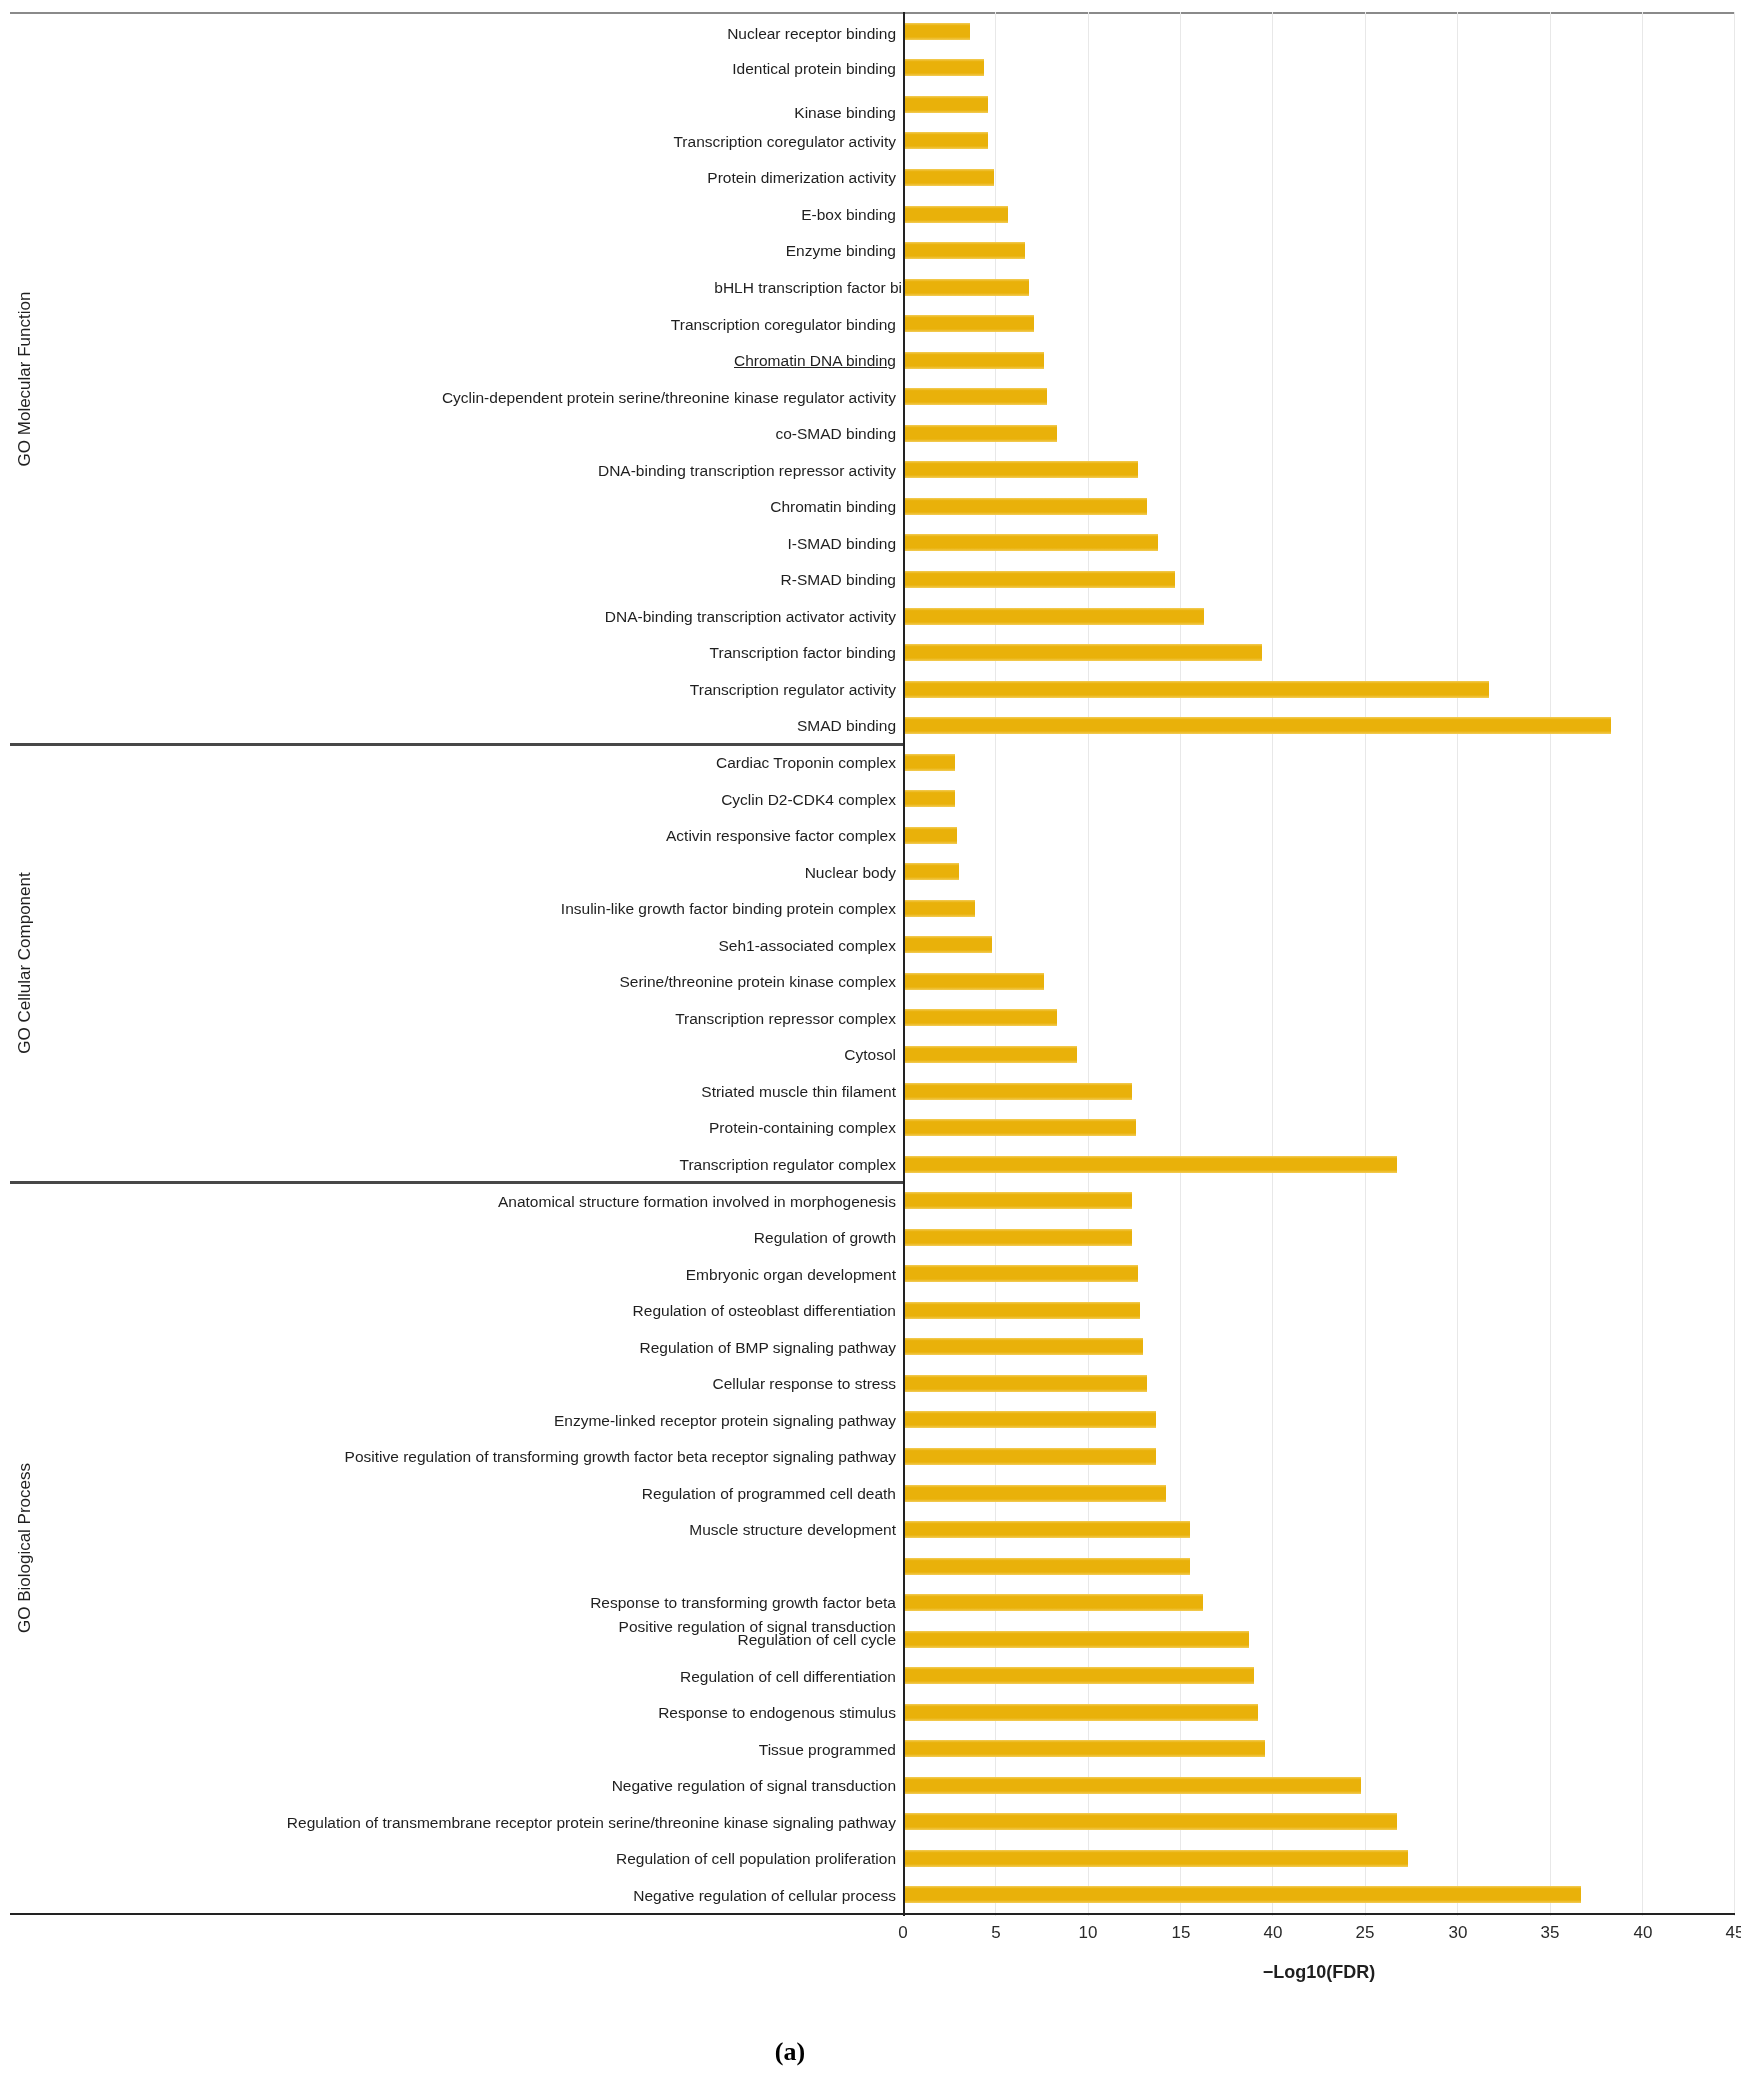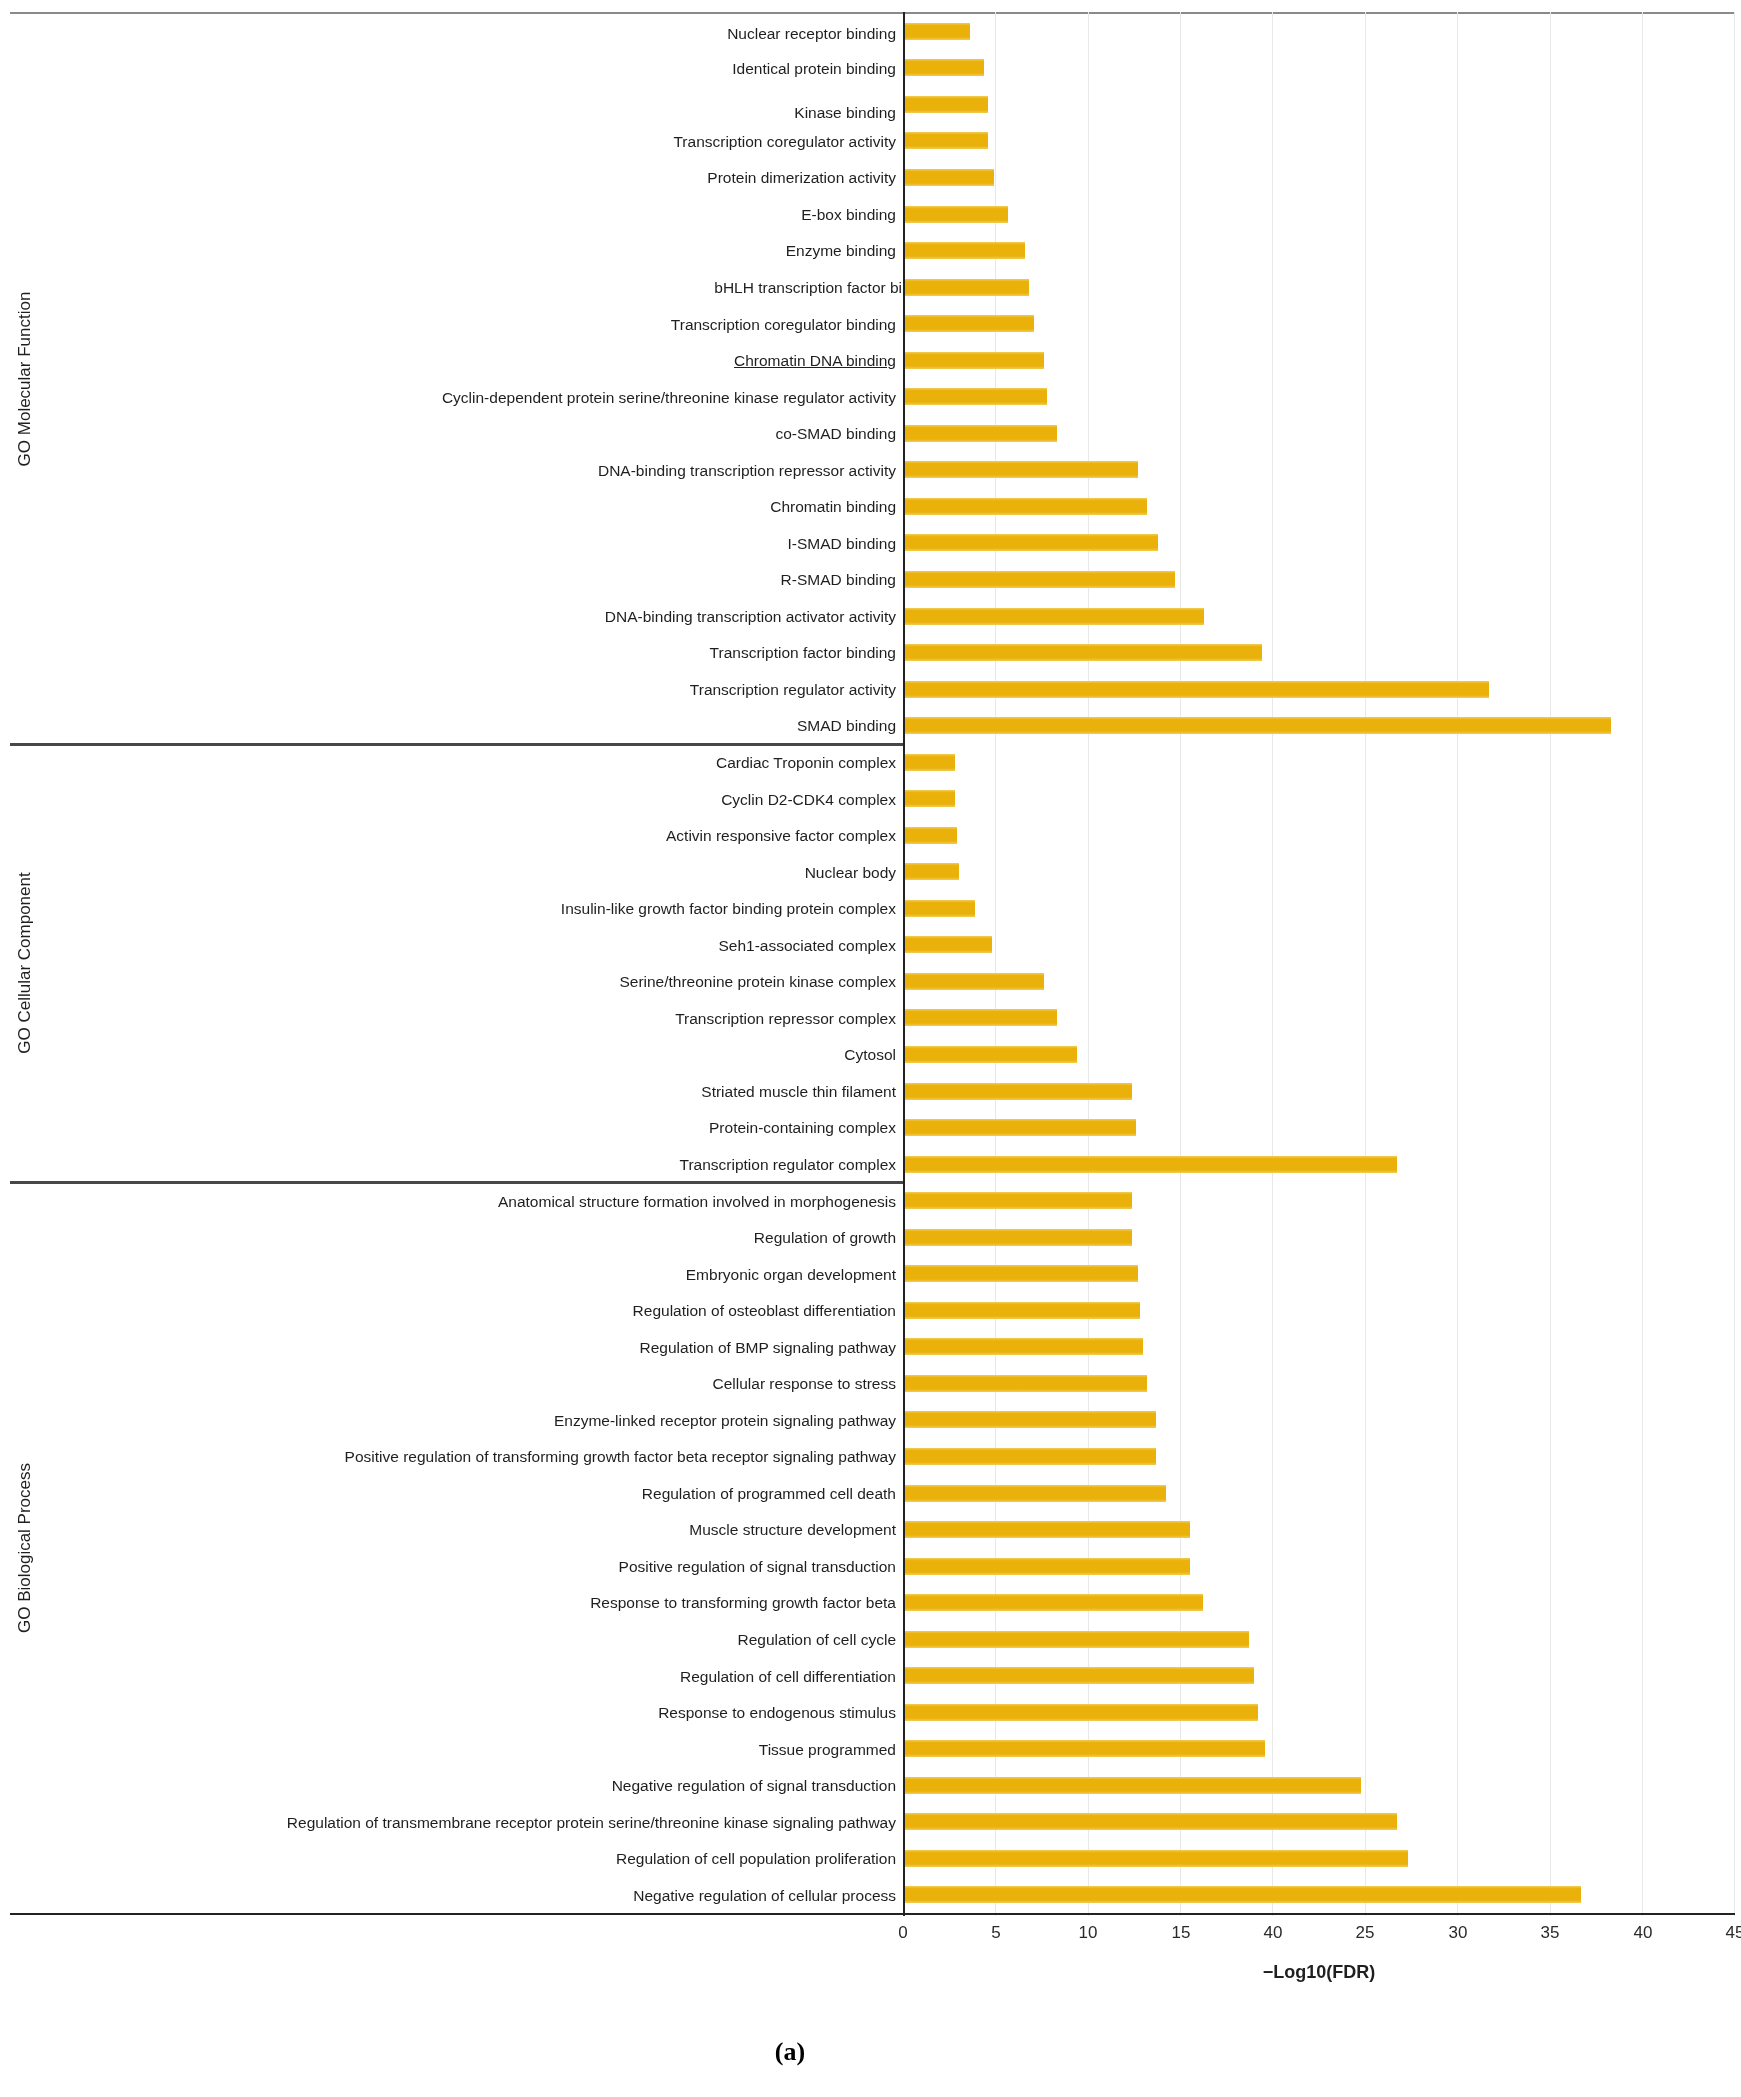--- a/index.html
+++ b/index.html
@@ -162,21 +162,21 @@
       <div class="cat-label" style="top: 1365px; height: 37px; line-height: 37px;">Cellular response to stress</div>
       <div class="bar" style="left: 905px; top: 1375px; width: 242px;"></div>
       <div class="cat-label" style="top: 1402px; height: 37px; line-height: 37px;">Enzyme-linked receptor protein signaling pathway</div>
       <div class="bar" style="left: 905px; top: 1411px; width: 251px;"></div>
       <div class="cat-label" style="top: 1438px; height: 37px; line-height: 37px;">Positive regulation of transforming growth factor beta receptor signaling pathway</div>
       <div class="bar" style="left: 905px; top: 1448px; width: 251px;"></div>
       <div class="cat-label" style="top: 1475px; height: 37px; line-height: 37px;">Regulation of programmed cell death</div>
       <div class="bar" style="left: 905px; top: 1485px; width: 261px;"></div>
       <div class="cat-label" style="top: 1511px; height: 37px; line-height: 37px;">Muscle structure development</div>
       <div class="bar" style="left: 905px; top: 1521px; width: 285px;"></div>
-      <div class="cat-label" style="top: 1548px; height: 37px; line-height: 37px;">Positive regulation of signal transduction</div>
+      <div class="cat-label" style="top: 1608px; height: 37px; line-height: 37px;">Positive regulation of signal transduction</div>
       <div class="bar" style="left: 905px; top: 1558px; width: 285px;"></div>
       <div class="cat-label" style="top: 1584px; height: 37px; line-height: 37px;">Response to transforming growth factor beta</div>
       <div class="bar" style="left: 905px; top: 1594px; width: 298px;"></div>
       <div class="cat-label" style="top: 1621px; height: 37px; line-height: 37px;">Regulation of cell cycle</div>
       <div class="bar" style="left: 905px; top: 1631px; width: 344px;"></div>
       <div class="cat-label" style="top: 1658px; height: 37px; line-height: 37px;">Regulation of cell differentiation</div>
       <div class="bar" style="left: 905px; top: 1667px; width: 349px;"></div>
       <div class="cat-label" style="top: 1694px; height: 37px; line-height: 37px;">Response to endogenous stimulus</div>
       <div class="bar" style="left: 905px; top: 1704px; width: 353px;"></div>
       <div class="cat-label" style="top: 1731px; height: 37px; line-height: 37px;">Tissue programmed</div>

